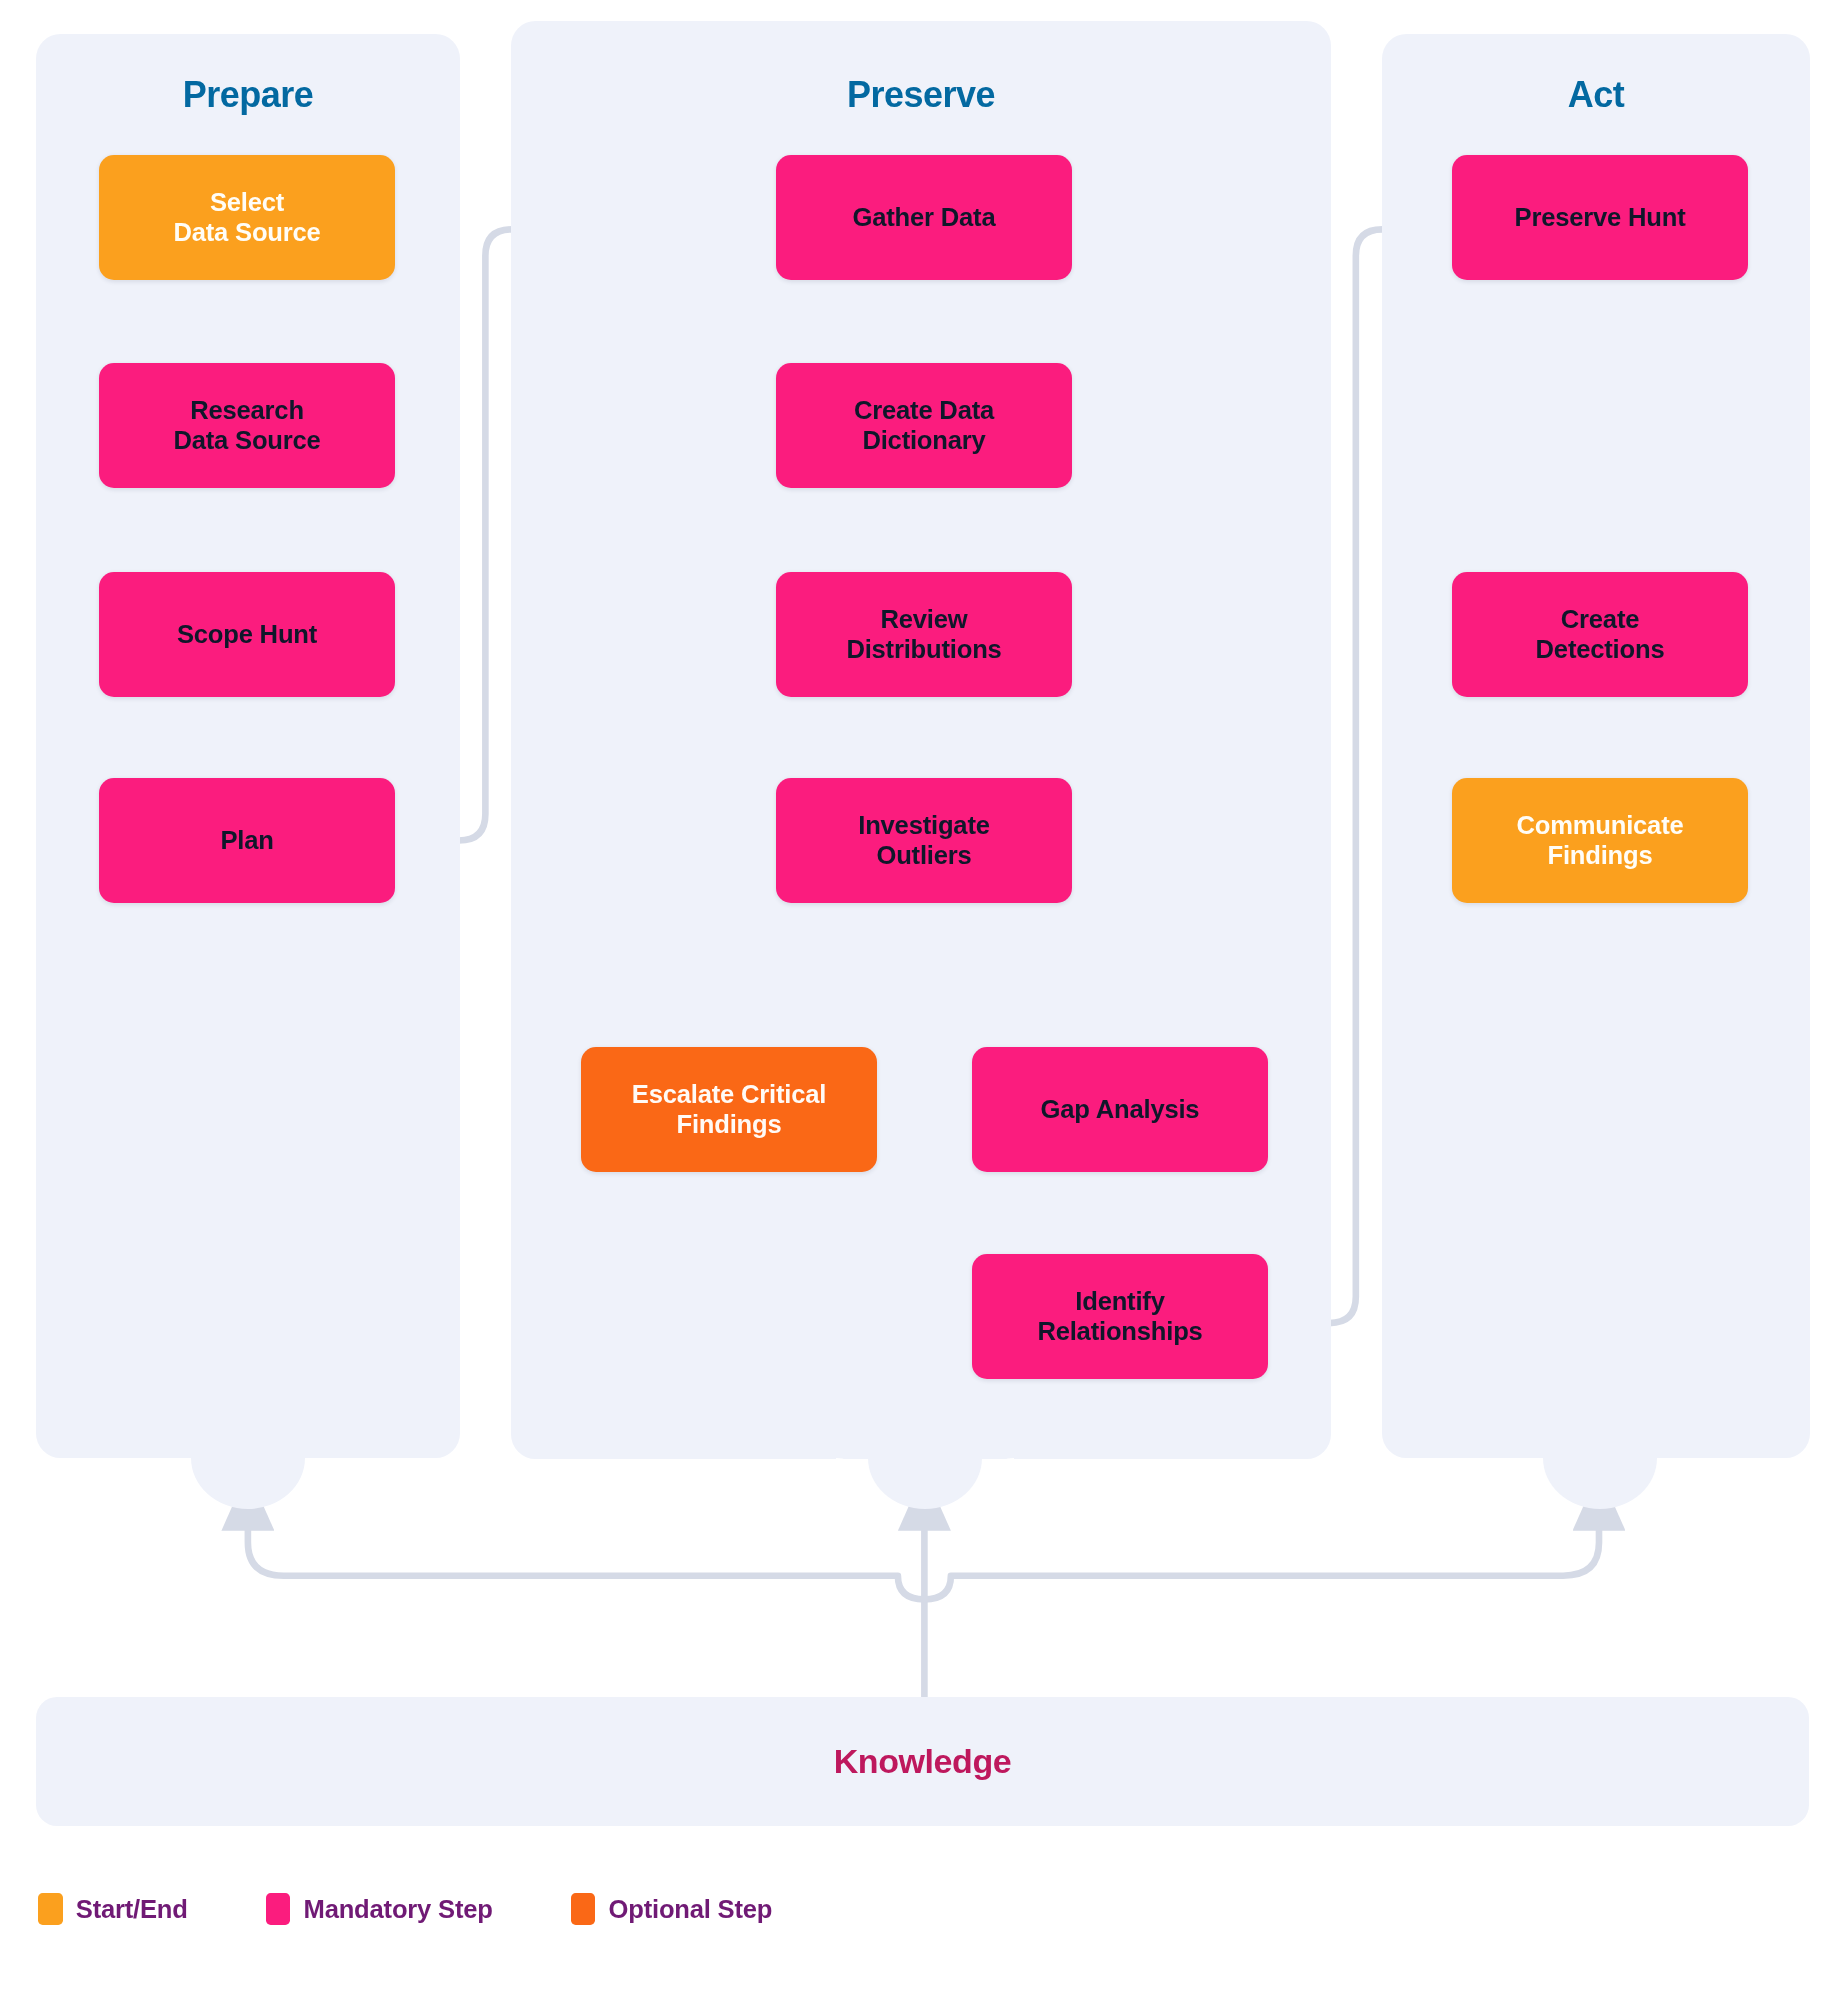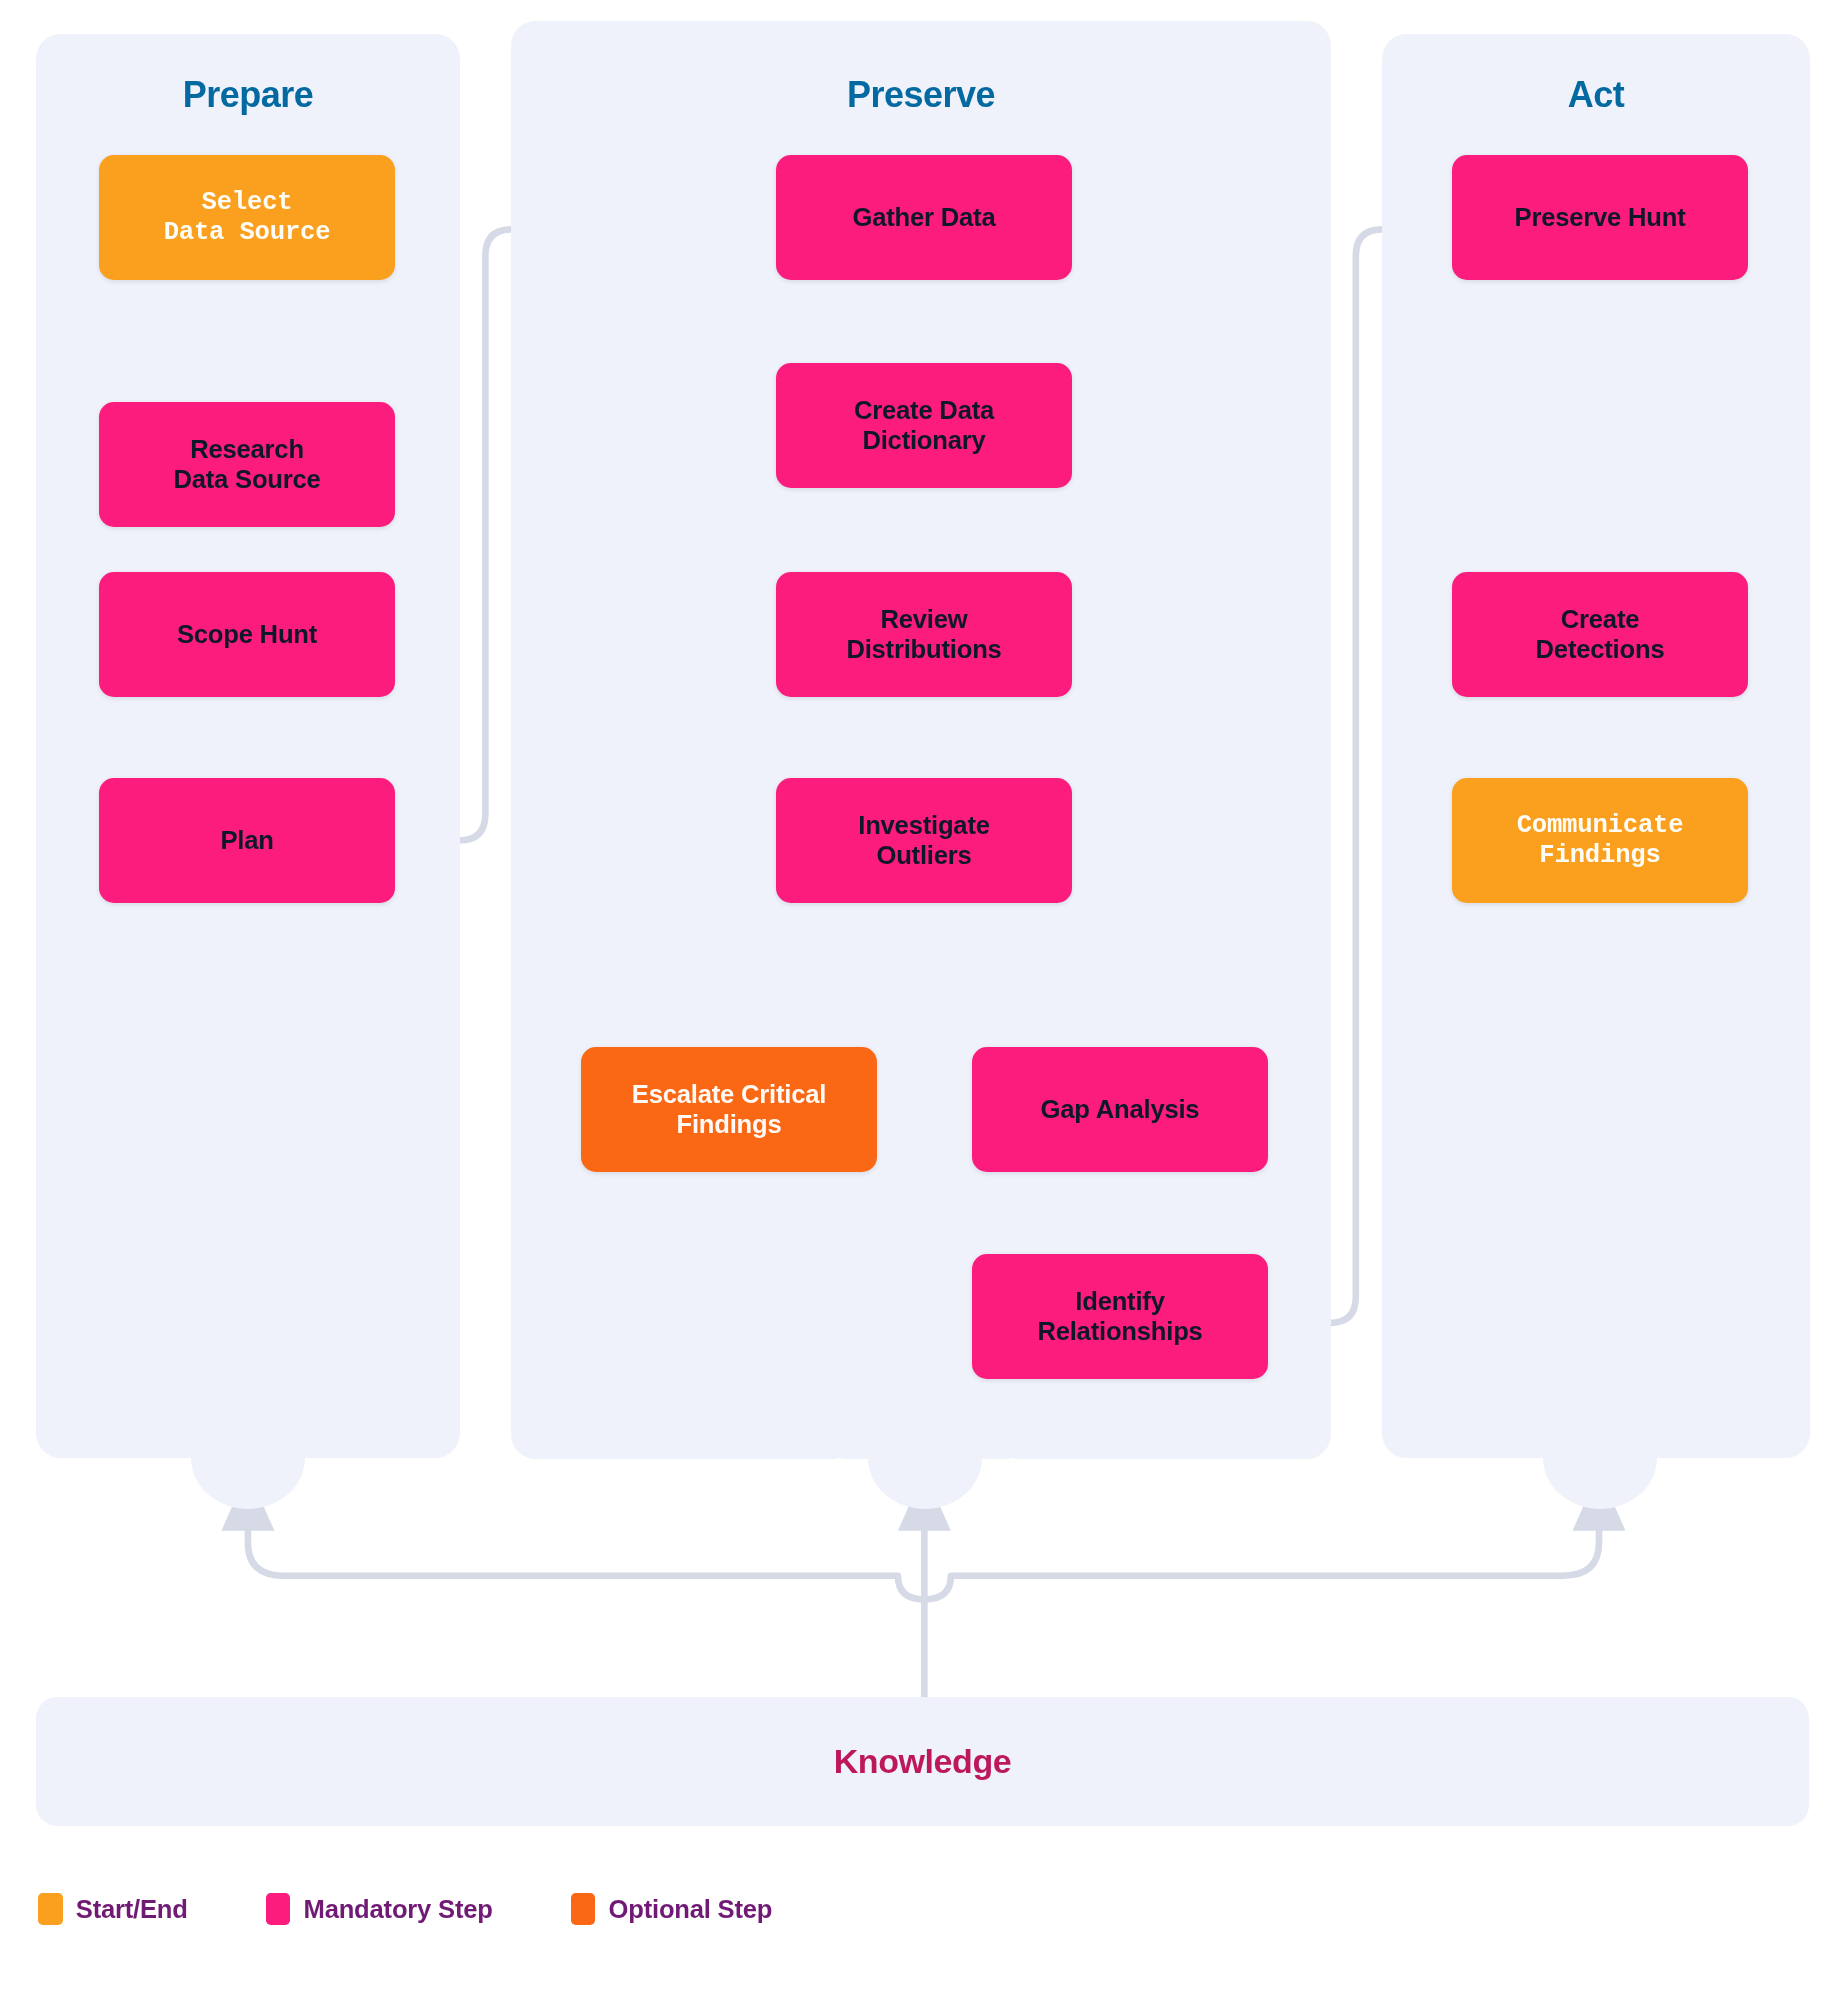--- a/index.html
+++ b/index.html
@@ -77,21 +77,21 @@
     color: #0f172a;
     font-size: 25.6px;
     font-weight: 700;
     line-height: 1.16;
     letter-spacing: -0.2px;
     padding: 3.8px 9.5px;
     z-index: 5;
     box-shadow: 0 1.9px 4.7px rgba(20,25,60,.10);
   }
   .node.mandatory { background: #FB1C7E; }
-  .node.startend  { background: #FBA01E; color: #FFFDF7; font-family: Liberation Mono, monospace; }
+  .node.startend  { background: #FBA01E; color: #FFFDF7; }
   .node.optional  { background: #FA6816; color: #FFFAF6; }
 
   
   #knowledge {
     position: absolute;
     background: #EFF2FA;
     border-radius: 21px;
     display: flex;
     align-items: center;
     justify-content: center;
@@ -185,21 +185,21 @@
   <div class="panel-tab" style="left:868px; top:1458px;"></div>
 
   <div class="panel" style="left:1382px; top:34px; width:428px; height:1424px;"></div>
   <div class="panel-tab" style="left:1543px; top:1458px;"></div>
 
   <div class="panel-title" style="left:36px; top:74px; width:424px;">Prepare</div>
   <div class="panel-title" style="left:511px; top:74px; width:820px;">Preserve</div>
   <div class="panel-title" style="left:1382px; top:74px; width:428px;">Act</div>
 
   <div class="node startend" style="left:99px; top:155px; width:296px; height:125px;">Select<br>Data Source</div>
-  <div class="node mandatory" style="left:99px; top:363px; width:296px; height:125px;margin-top:39px;">Research<br>Data Source</div>
+  <div class="node mandatory" style="left:99px; top:363px; width:296px; height:125px;">Research<br>Data Source</div>
   <div class="node mandatory" style="left:99px; top:572px; width:296px; height:125px;">Scope Hunt</div>
   <div class="node mandatory" style="left:99px; top:778px; width:296px; height:125px;">Plan</div>
 
   <div class="node mandatory" style="left:776px; top:155px; width:296px; height:125px;">Gather Data</div>
   <div class="node mandatory" style="left:776px; top:363px; width:296px; height:125px;">Create Data<br>Dictionary</div>
   <div class="node mandatory" style="left:776px; top:572px; width:296px; height:125px;">Review<br>Distributions</div>
   <div class="node mandatory" style="left:776px; top:778px; width:296px; height:125px;">Investigate<br>Outliers</div>
   <div class="node optional" style="left:581px; top:1047px; width:296px; height:125px;">Escalate Critical<br>Findings</div>
   <div class="node mandatory" style="left:972px; top:1047px; width:296px; height:125px;">Gap Analysis</div>
   <div class="node mandatory" style="left:972px; top:1254px; width:296px; height:125px;">Identify<br>Relationships</div>

